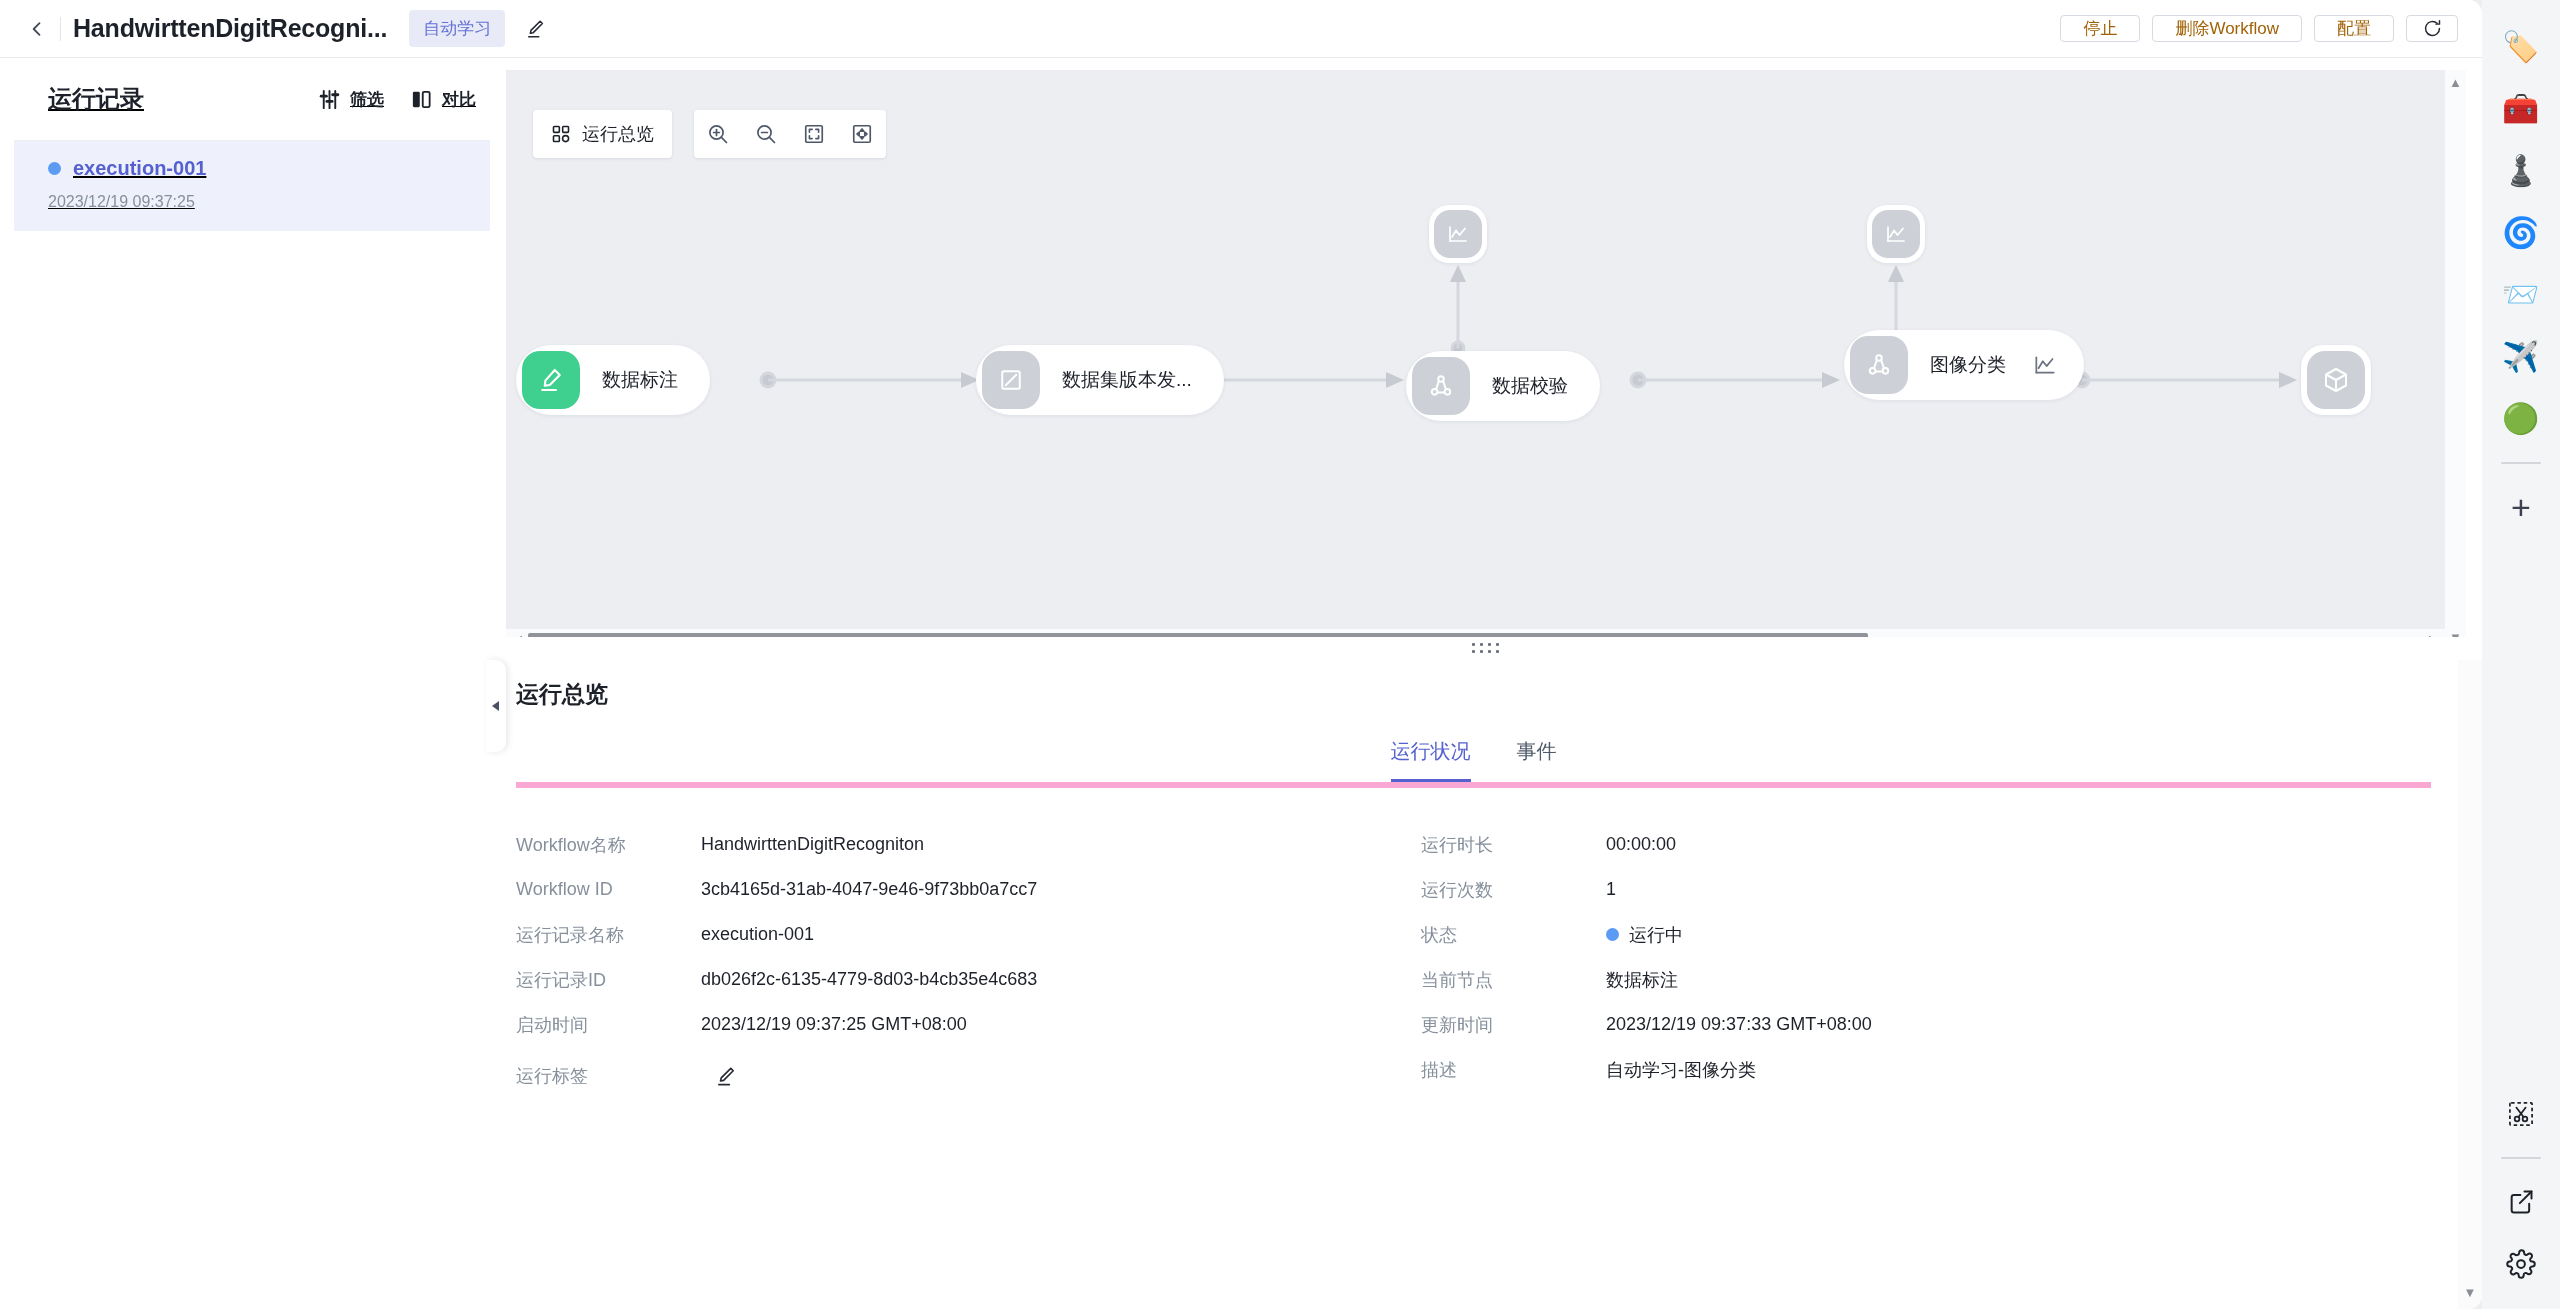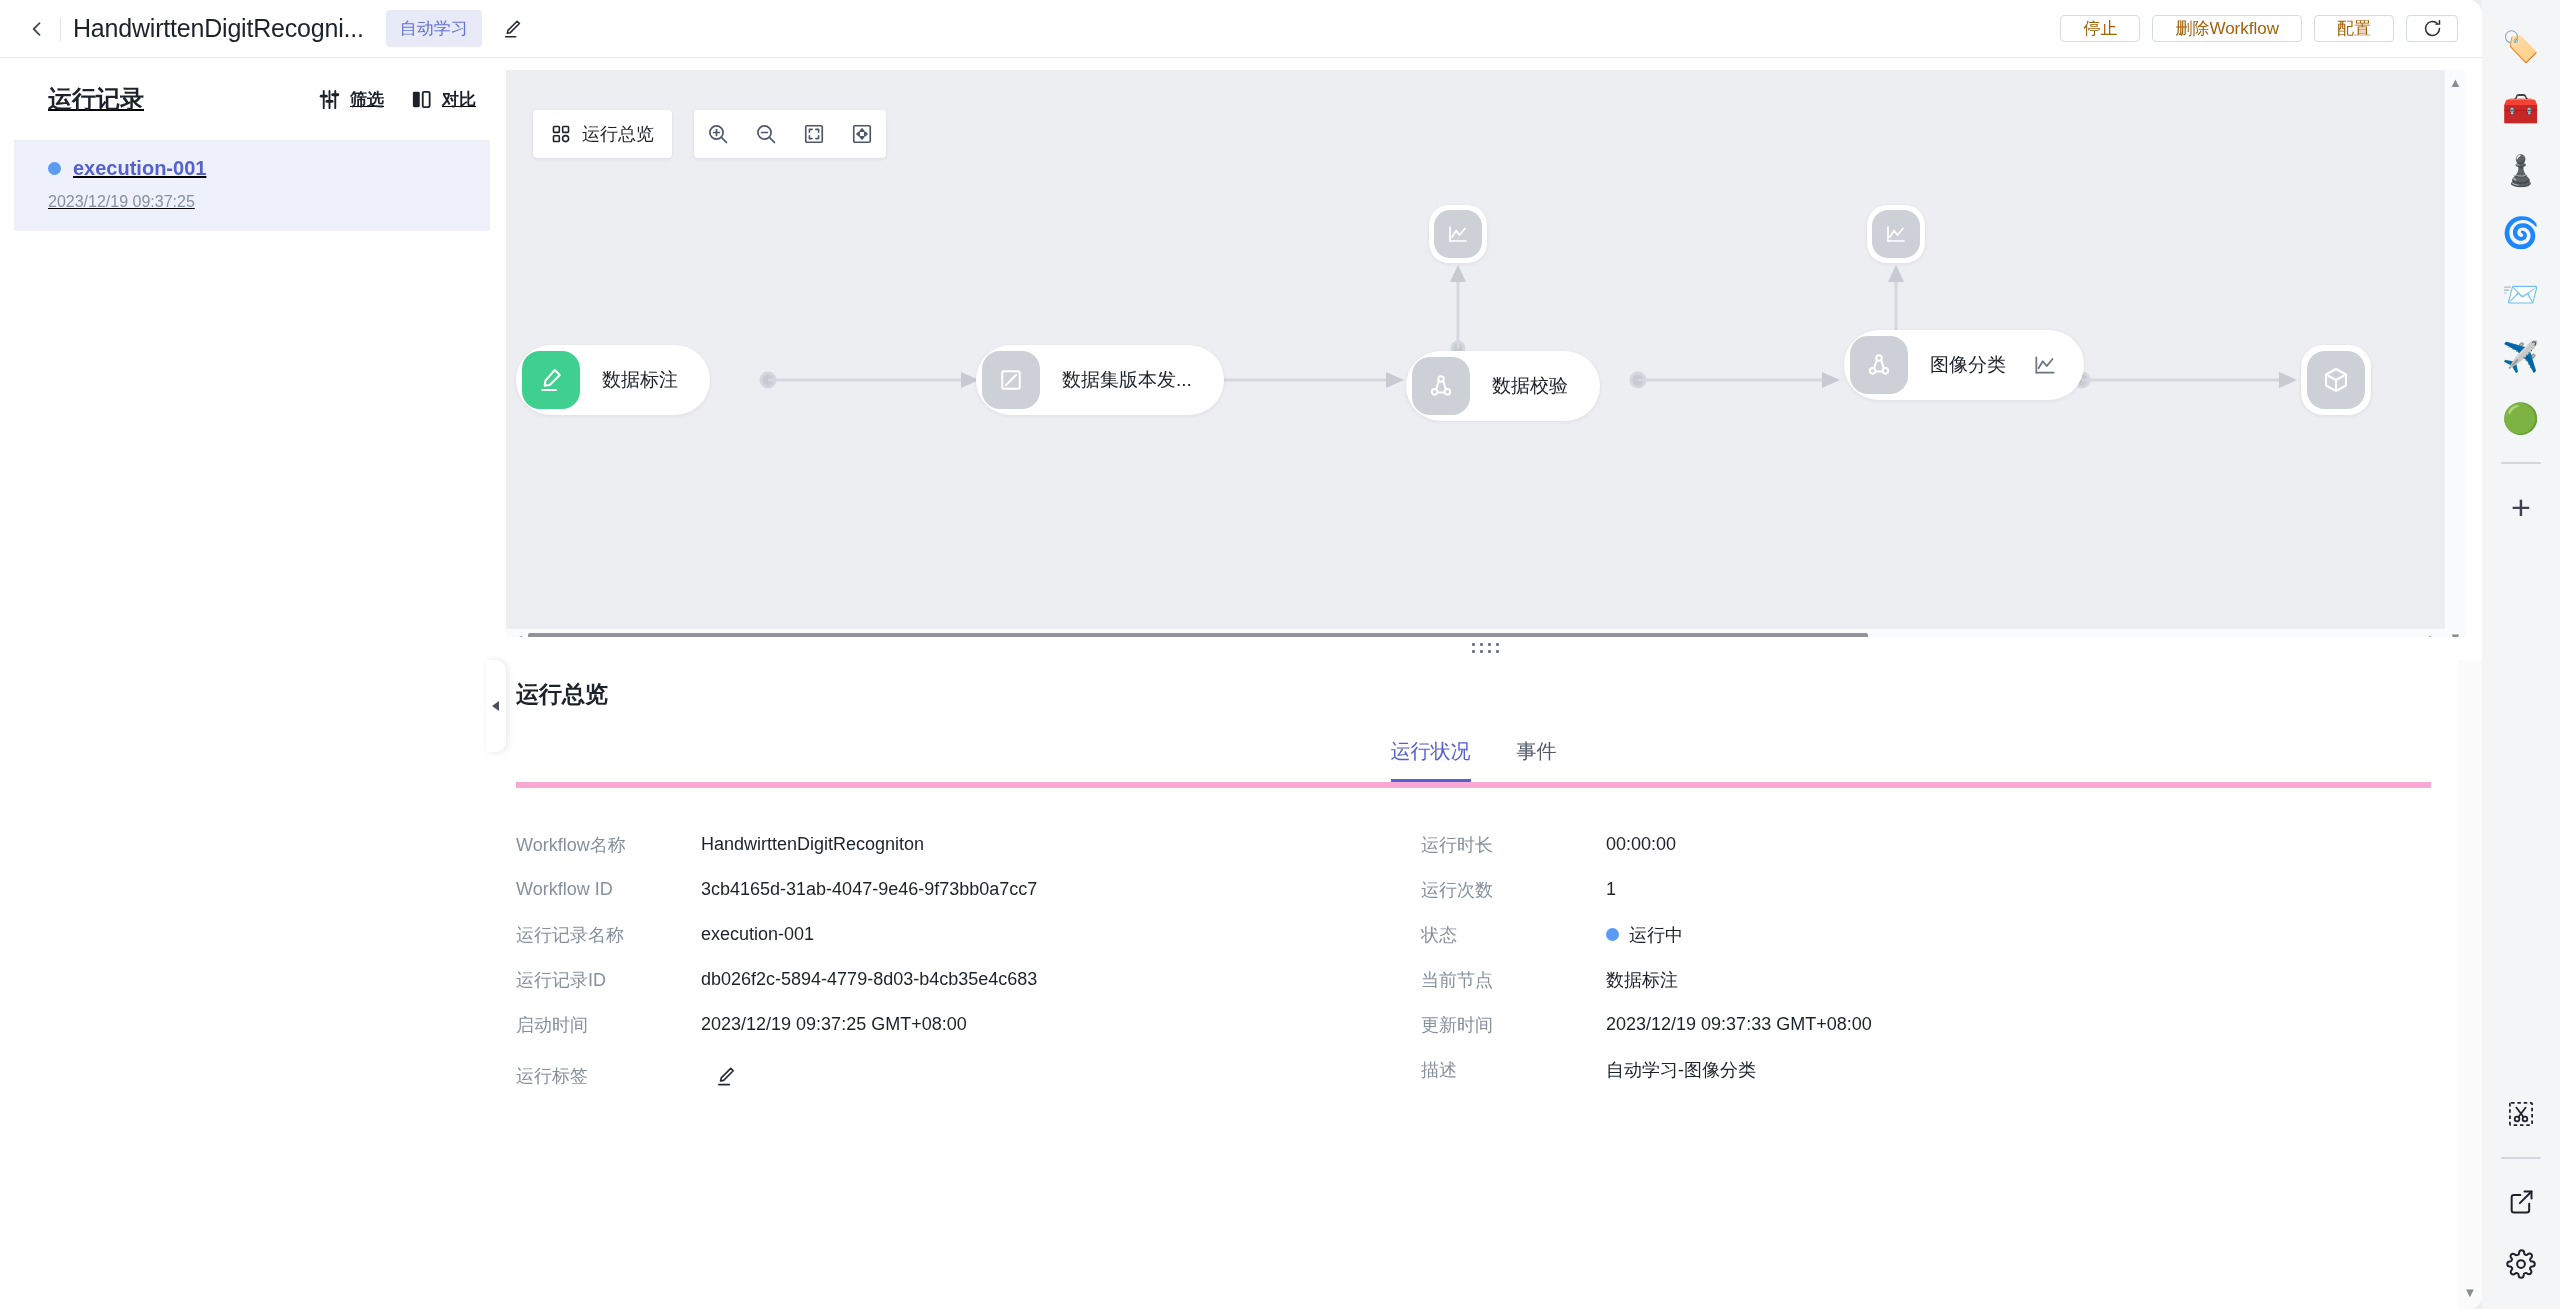--- a/index.html
+++ b/index.html
@@ -27,21 +27,21 @@
     border-bottom: 1px solid #e9ebf0;
     display: flex; align-items: center;
     padding: 0 18px;
   }
   .back-btn {
     width: 30px; height: 30px; display: flex; align-items: center; justify-content: center;
     color: #444b5a; cursor: pointer; margin-left: 4px;
   }
   .hdr-divider { width: 1px; height: 24px; background: #e2e5ec; margin: 0 12px 0 8px; }
   .page-title {
-    font-size: 25px; font-weight: normal; color: #1d2129; letter-spacing: -0.2px;
+    font-size: 25px; font-weight: bold; color: #1d2129; letter-spacing: -0.2px;
     white-space: nowrap;
   }
   .tag-chip {
     margin-left: 22px;
     background: #e8eaf8; color: #6572d6;
     font-size: 17px; padding: 7px 14px; border-radius: 4px;
     white-space: nowrap;
     text-align: center;
   }
   .edit-pencil { margin-left: 20px; cursor: pointer; color: #262a33; display: flex; align-items: center; }
@@ -477,21 +477,21 @@
           <div class="field">
             <div class="f-label">Workflow ID</div>
             <div class="f-value">3cb4165d-31ab-4047-9e46-9f73bb0a7cc7</div>
           </div>
           <div class="field">
             <div class="f-label">运行记录名称</div>
             <div class="f-value">execution-001</div>
           </div>
           <div class="field">
             <div class="f-label">运行记录ID</div>
-            <div class="f-value">db026f2c-5894-4779-8d03-b4cb35e4c683</div>
+            <div class="f-value">db026f2c-6135-4779-8d03-b4cb35e4c683</div>
           </div>
           <div class="field">
             <div class="f-label">启动时间</div>
             <div class="f-value">2023/12/19 09:37:25 GMT+08:00</div>
           </div>
           <div class="field" style="height:58px;">
             <div class="f-label">运行标签</div>
             <div class="f-value">
               <span class="tag-edit">
                 <svg width="23" height="23" viewBox="0 0 24 24" fill="none" stroke="currentColor" stroke-width="1.7" stroke-linecap="round" stroke-linejoin="round">

